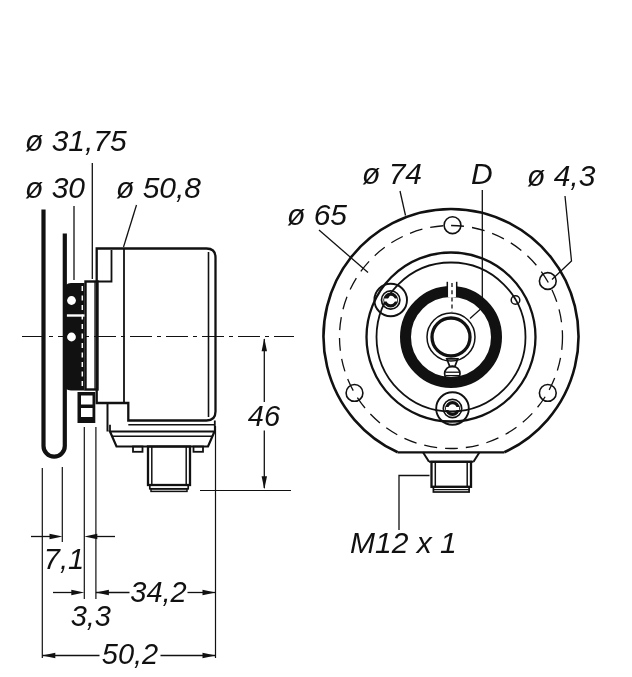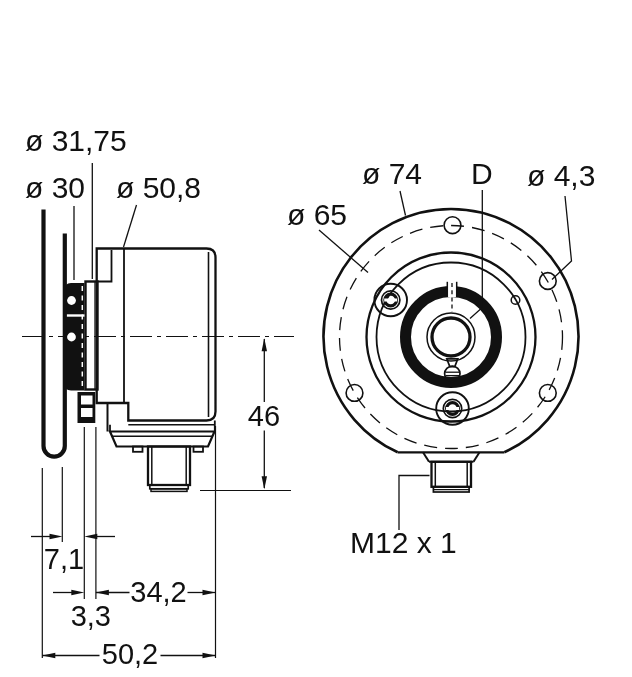--- a/index.html
+++ b/index.html
@@ -1,16 +1,16 @@
 <!DOCTYPE html>
 <html><head>
 <meta charset="utf-8">
 <style>
   html,body{margin:0;padding:0;background:#ffffff;}
-  .stage{width:632px;height:677px;background:#ffffff;position:relative;overflow:hidden;}
+  .stage{width:632px;height:677px;background:#ffffff;position:relative;overflow:hidden;font-style:italic;}
   svg{display:block;}
   .lbl{font-family:"Liberation Sans","DejaVu Sans",sans-serif;font-size:30px;fill:#111;}
   .lbl-mid{font-family:"Liberation Sans","DejaVu Sans",sans-serif;font-size:29px;fill:#111;}
   .stroke{stroke:#111;fill:none;}
 </style>
 </head>
 <body>
 
 <div class="stage">
 <svg width="632" height="677" viewBox="0 0 632 677">

